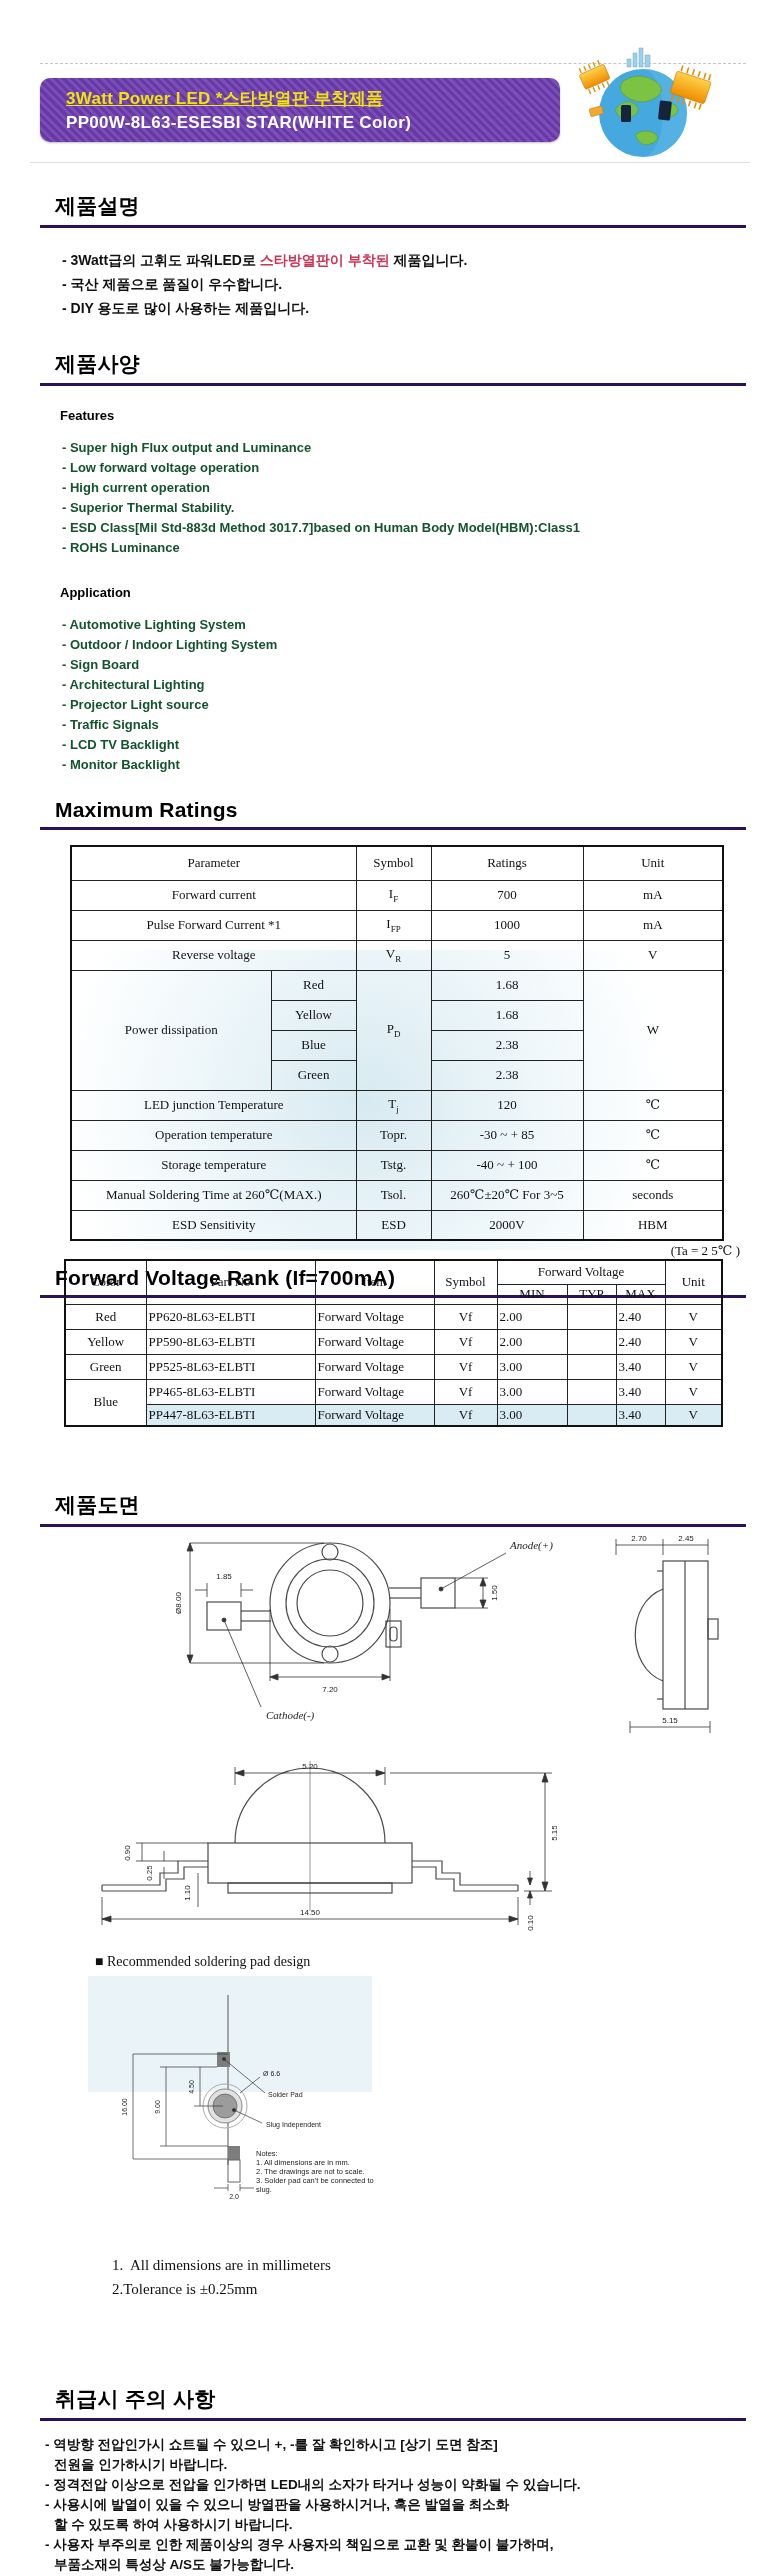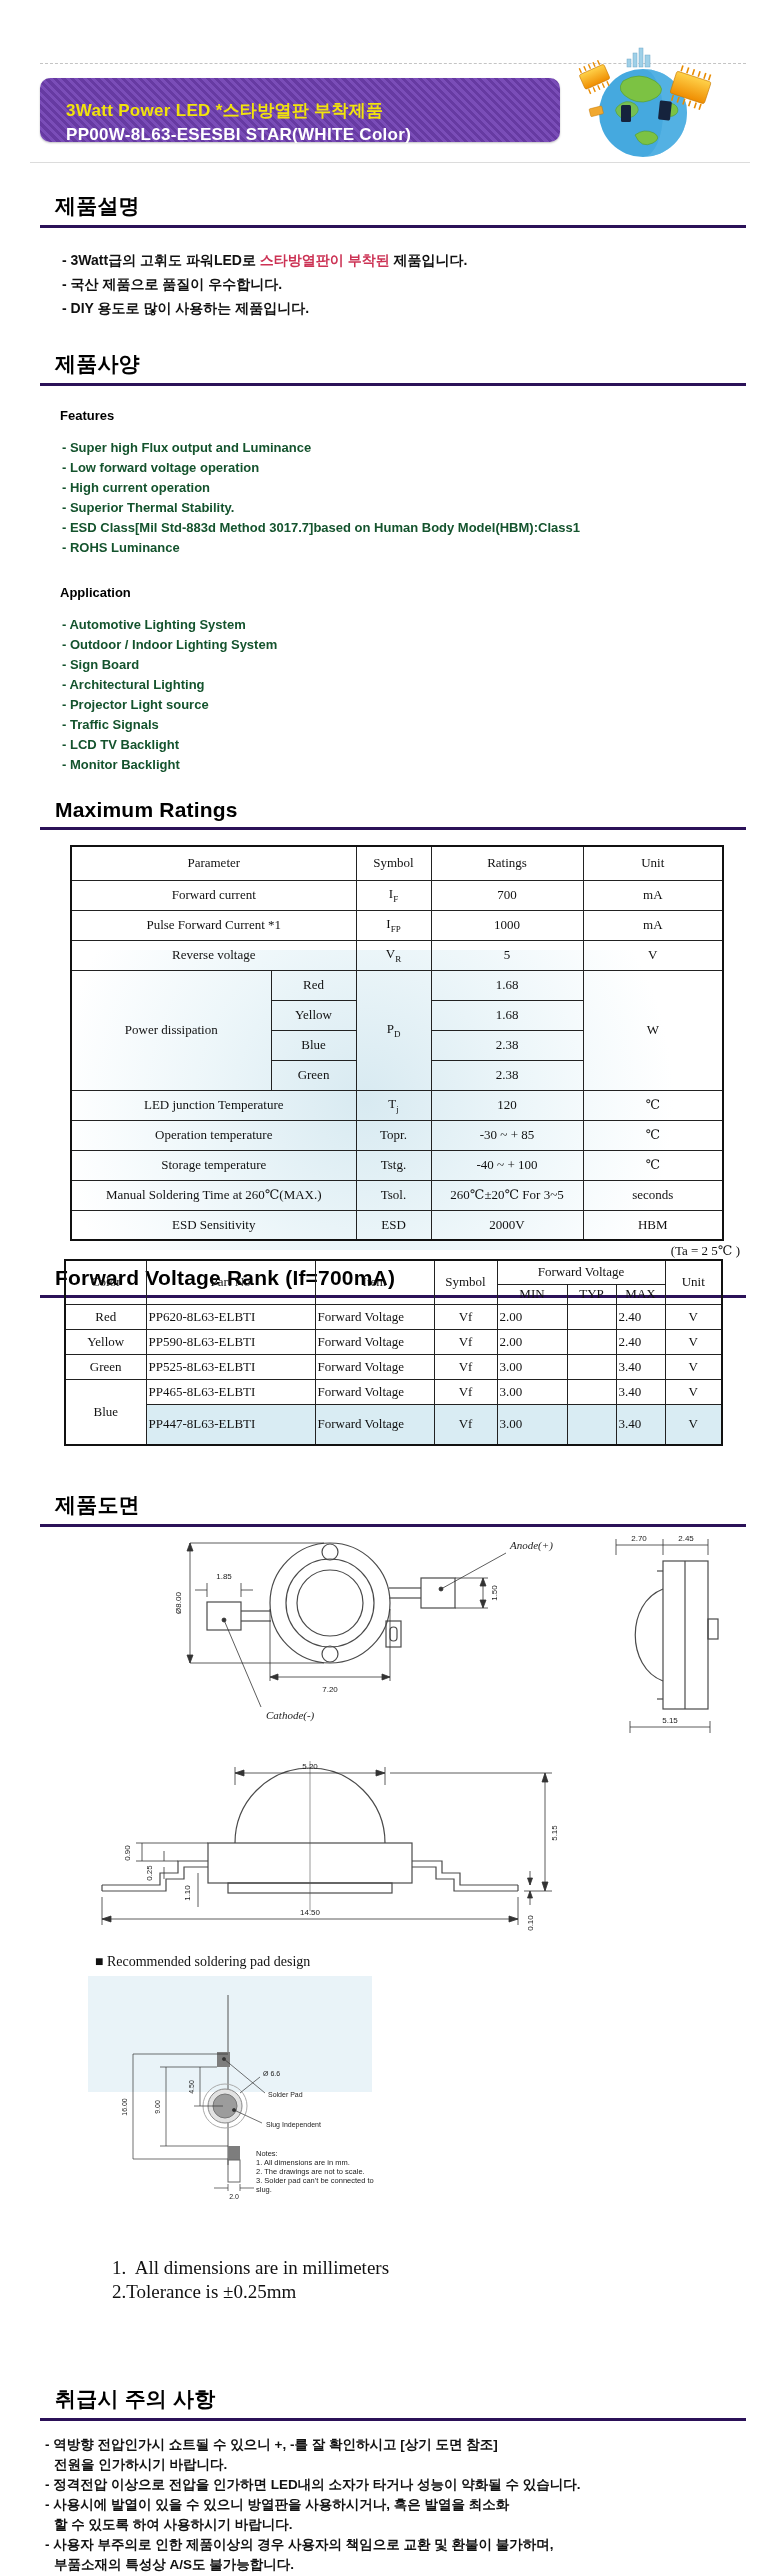--- a/index.html
+++ b/index.html
@@ -4,21 +4,21 @@
 <style>
   html,body{margin:0;padding:0;background:#fff;}
   #page{position:relative;width:780px;height:2576px;background:#fff;overflow:hidden;
         font-family:"Liberation Sans",sans-serif;color:#111;}
   .abs{position:absolute;}
   .hairline{height:0;border-top:1px dashed #c4c4c4;}
   
   #banner{left:40px;top:78px;width:520px;height:64px;border-radius:10px;
     background:repeating-linear-gradient(45deg,#663aa2 0 3px,#7a4db8 3px 6px);
     box-shadow:0 1px 2px rgba(0,0,0,.25);}
-  .bn1{margin:21px 0 0 26px;font-weight:bold;font-size:17px;color:#f2e30c;letter-spacing:0.3px;white-space:nowrap;}
+  .bn1{margin:9px 0 0 26px;font-weight:bold;font-size:17px;color:#f2e30c;letter-spacing:0.3px;white-space:nowrap;text-decoration:underline;}
   .bn2{margin:3px 0 0 26px;font-weight:bold;font-size:17px;color:#ffffff;letter-spacing:0.3px;white-space:nowrap;}
   
   .sec{left:40px;width:706px;}
   .sec h2{margin:0 0 0 15px;font-size:21px;font-weight:800;color:#000;letter-spacing:0.2px;}
   .rule{height:3px;background:#2b1158;margin-top:5px;}
   
   .kbullets{font-size:14px;font-weight:bold;line-height:24px;color:#111;}
   .kbullets .red{color:#cc3355;}
   .subttl{font-size:13px;font-weight:800;color:#000;}
   .elist{font-size:13px;font-weight:bold;line-height:20px;color:#14532d;}
@@ -35,21 +35,21 @@
   .ztop{z-index:1;}
   #ta-note{font-family:"Liberation Serif","DejaVu Serif",serif;font-size:13px;}
   
   .dim{font:8px "Liberation Sans",sans-serif;fill:#222;}
   .dim7{font:7px "Liberation Sans",sans-serif;fill:#222;}
   .lbl{font:italic 11px "Liberation Serif",serif;fill:#222;}
   #pad-title{font-family:"Liberation Serif","DejaVu Serif",serif;font-size:14px;color:#111;white-space:pre;}
   #pad-blue{left:88px;top:1976px;width:284px;height:116px;background:#e9f3f8;z-index:0;}
   #pad-notes{left:256px;top:2149px;width:122px;font-family:"Liberation Sans",sans-serif;
     font-size:7.5px;line-height:9px;color:#222;}
-  .footnote{font-family:"Liberation Serif","DejaVu Serif",serif;font-size:19px;color:#111;white-space:pre;}
+  .footnote{font-family:"Liberation Serif","DejaVu Serif",serif;font-size:15px;color:#111;white-space:pre;}
   
   .care{font-size:13.5px;font-weight:bold;line-height:20px;color:#111;white-space:nowrap;}
   .care .indent{padding-left:9px;}
 </style>
 </head>
 <body>
 
 <div id="page">
 
   <div class="abs hairline" style="left:40px;top:63px;width:706px;"></div>
@@ -314,21 +314,21 @@
     <tr style="height:25px">
       <td rowspan="2">Blue</td>
       <td class="cell-left">PP465-8L63-ELBTI</td>
       <td class="cell-left">Forward Voltage</td>
       <td>Vf</td>
       <td class="cell-left">3.00</td>
       <td></td>
       <td class="cell-left">3.40</td>
       <td>V</td>
     </tr>
-    <tr style="height:41px" class="rowblue">
+    <tr style="height:22px" class="rowblue">
       <td class="cell-left">PP447-8L63-ELBTI</td>
       <td class="cell-left">Forward Voltage</td>
       <td>Vf</td>
       <td class="cell-left">3.00</td>
       <td></td>
       <td class="cell-left">3.40</td>
       <td>V</td>
     </tr>
   </tbody>
     </table>

